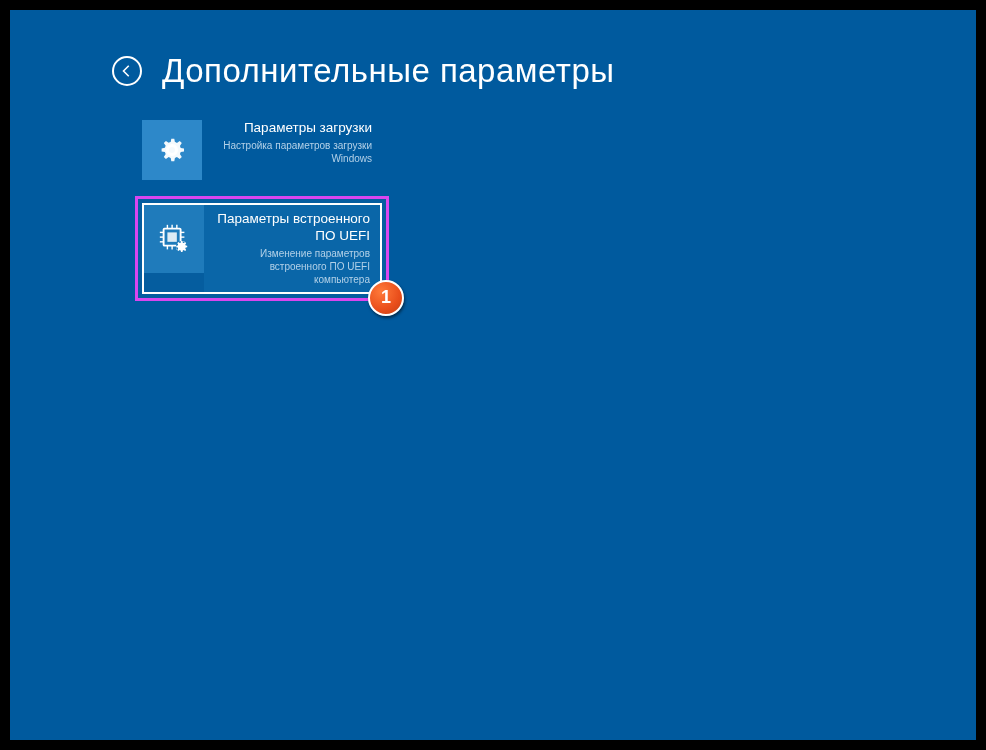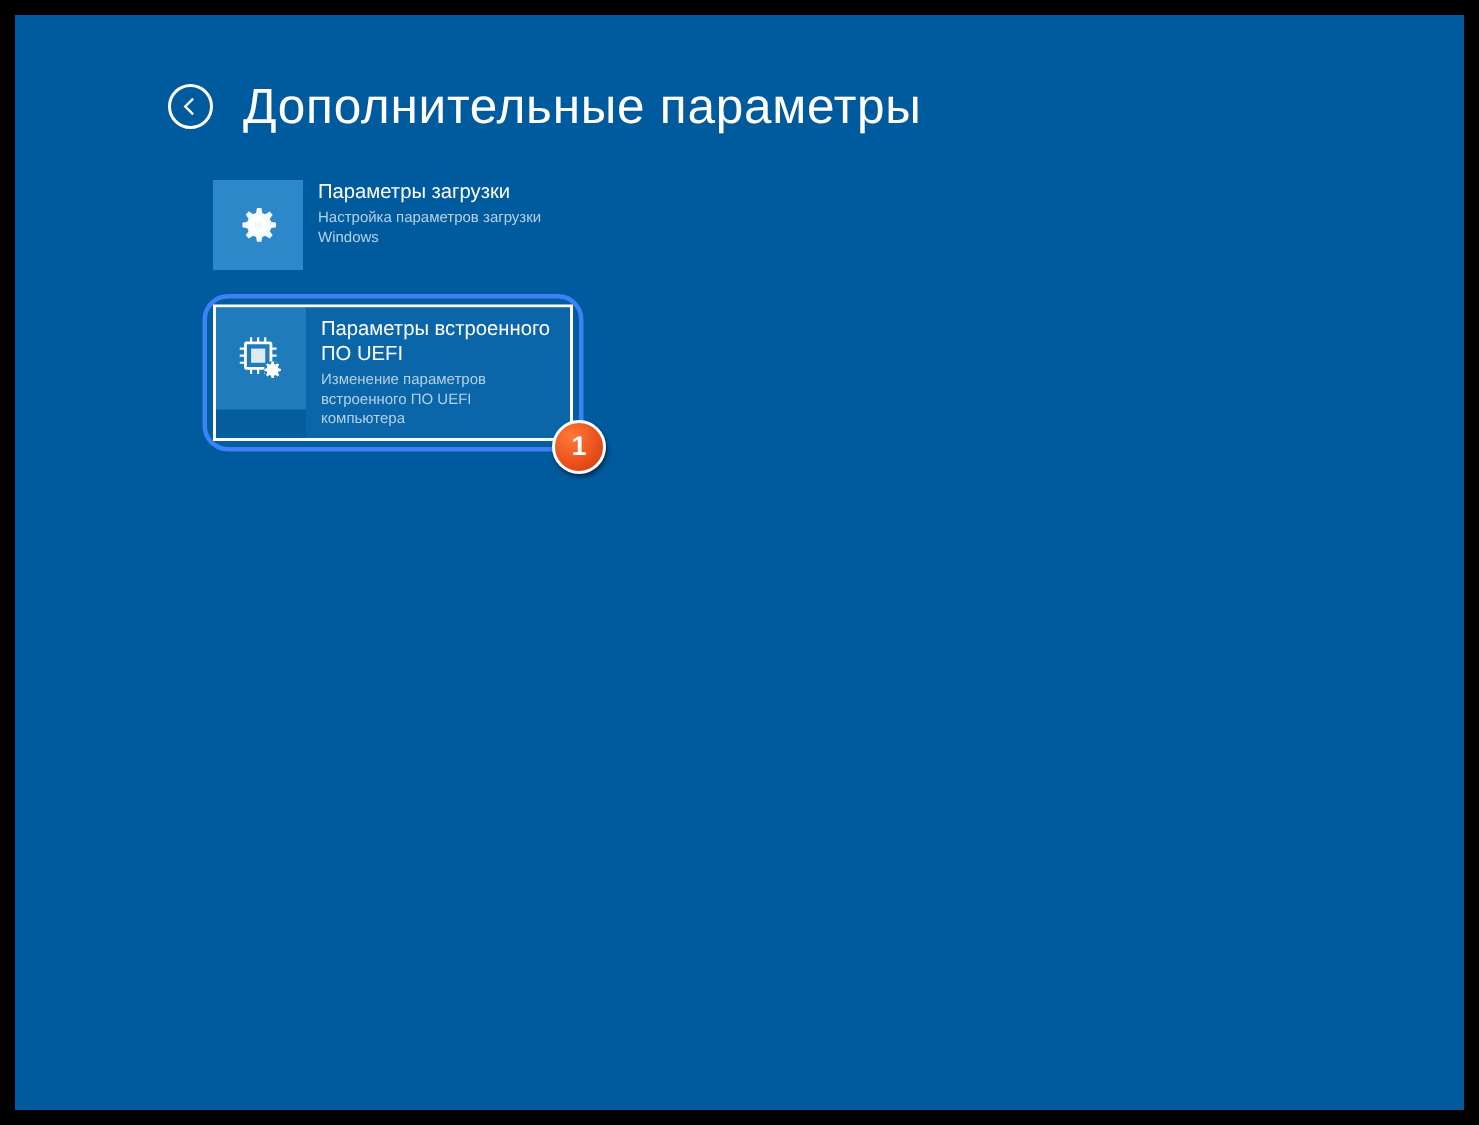--- a/index.html
+++ b/index.html
@@ -49,20 +49,21 @@
     }
     .tiles {
       padding: 30px 0 0 132px;
     }
     .tile {
       display: flex;
       width: 240px;
       cursor: pointer;
       position: relative;
       margin-bottom: 16px;
+      text-align: right;
     }
     .tile-icon {
       width: 60px;
       height: 60px;
       background: #2d88c9;
       display: flex;
       align-items: center;
       justify-content: center;
       flex-shrink: 0;
     }
@@ -76,22 +77,22 @@
       font-weight: 400;
       line-height: 1.25;
       margin-bottom: 2px;
     }
     .tile-desc {
       color: #b3d1e8;
       font-size: 10px;
       line-height: 1.3;
     }
     .tile-selected {
-      border: 3px solid #3b82f6;
-      border-radius: 17px;
+      border: 3px solid #d946ef;
+      border-radius: 0;
       padding: 4px;
       margin-left: -7px;
       width: 254px;
       background: rgba(255,255,255,0.02);
     }
     .tile-selected .tile-inner {
       display: flex;
       border: 2px solid #fff;
     }
     .tile-selected .tile-icon {

